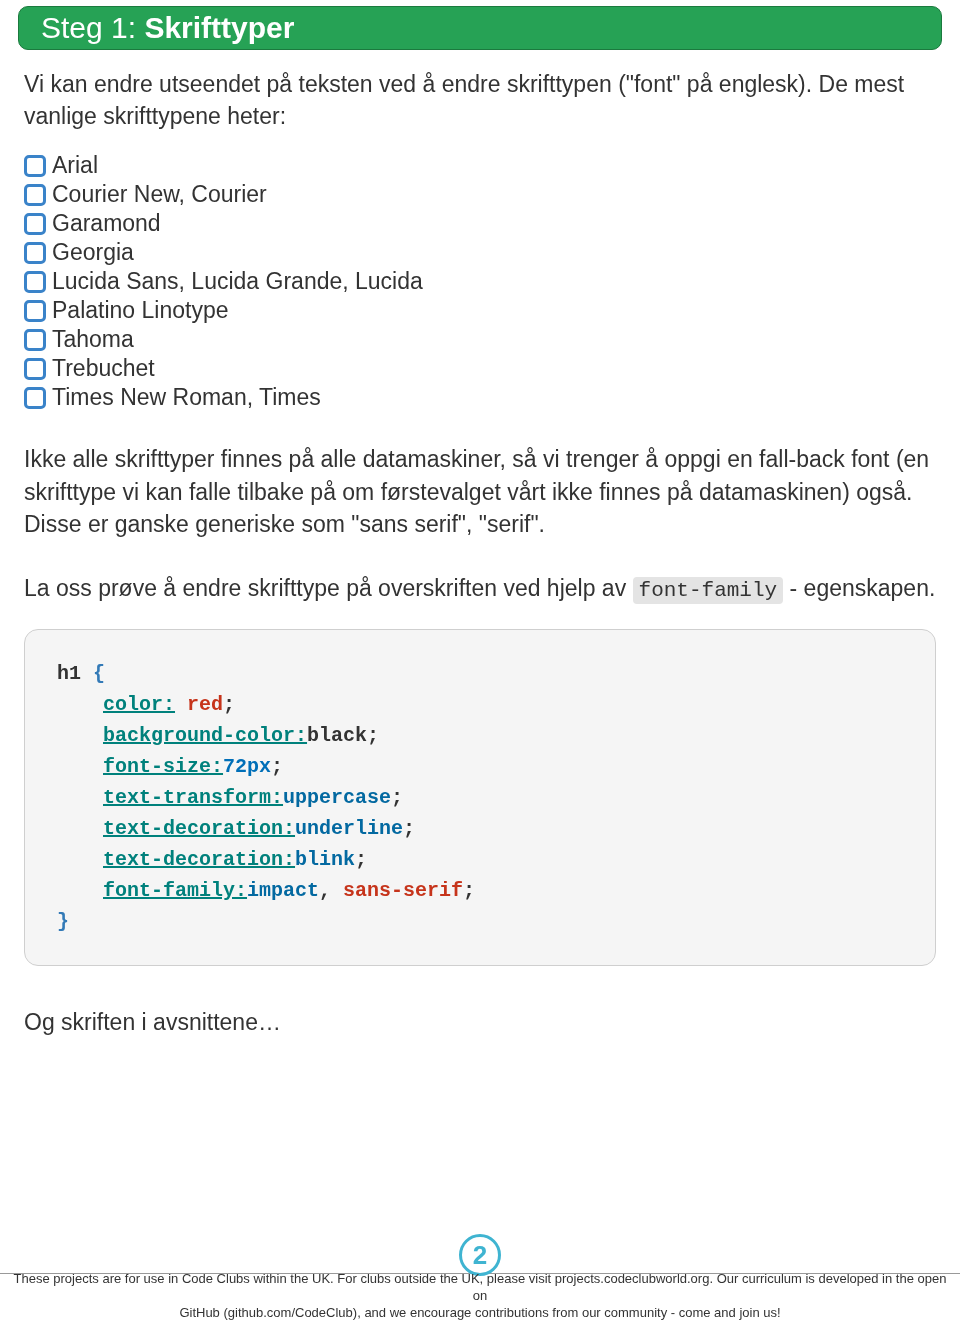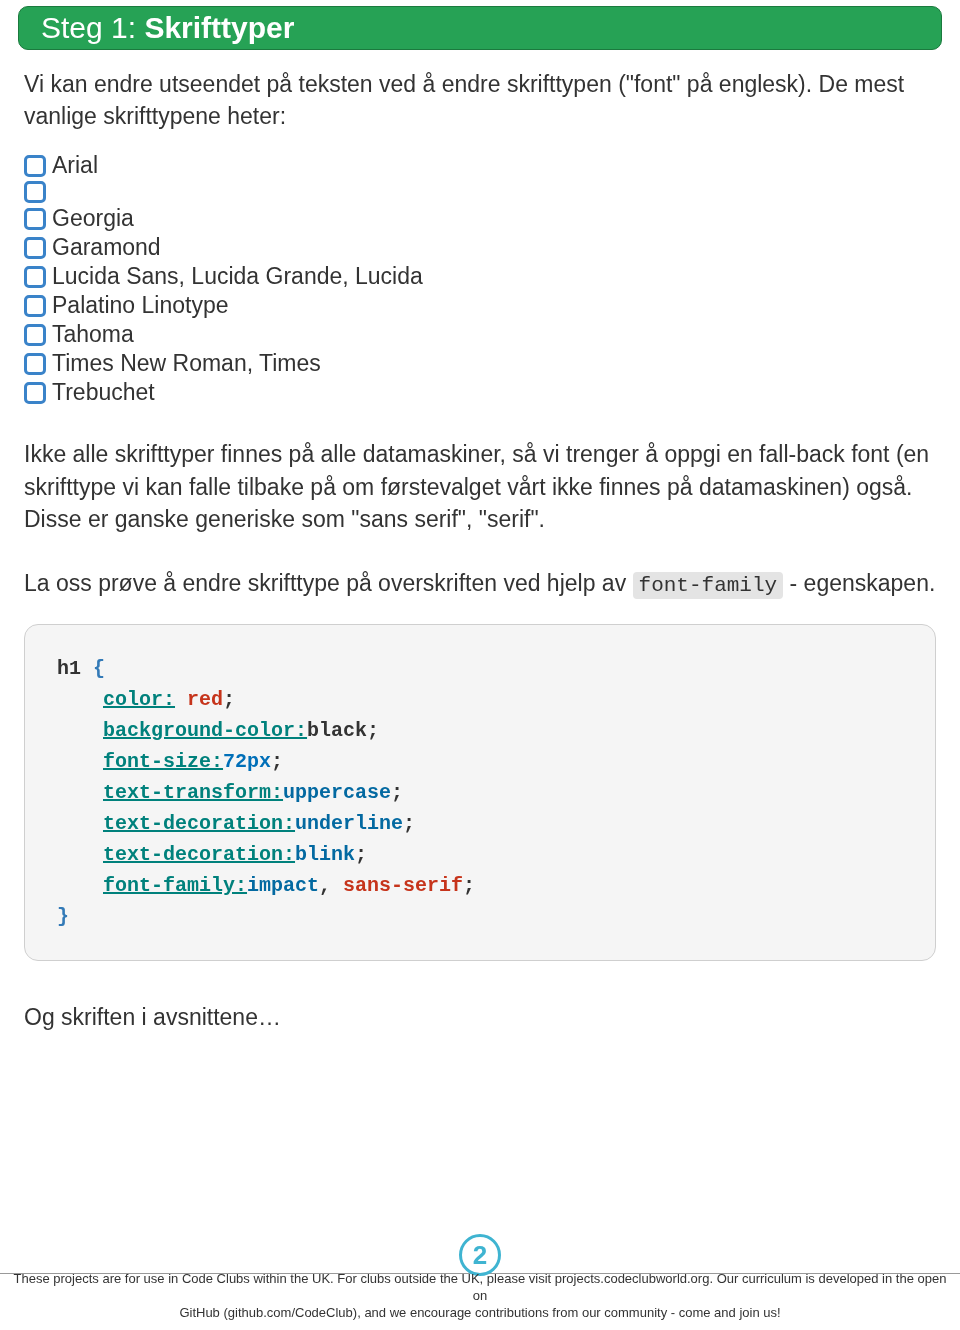--- a/index.html
+++ b/index.html
@@ -139,48 +139,49 @@
 
   <p class="intro">Vi kan endre utseendet på teksten ved å endre skrifttypen ("font" på englesk). De mest vanlige skrifttypene heter:</p>
 
   <ul class="checklist" id="font-list">
       <li>
         <span class="check-icon"></span>
         <span>Arial</span>
       </li>
       <li>
         <span class="check-icon"></span>
+        <span>Courier New, Courier</span>
+      </li>
+      <li>
+        <span class="check-icon"></span>
+        <span>Garamond</span>
       </li>
       <li>
         <span class="check-icon"></span>
         <span>Georgia</span>
       </li>
       <li>
         <span class="check-icon"></span>
-        <span>Garamond</span>
-      </li>
-      <li>
-        <span class="check-icon"></span>
         <span>Lucida Sans, Lucida Grande, Lucida</span>
       </li>
       <li>
         <span class="check-icon"></span>
         <span>Palatino Linotype</span>
       </li>
       <li>
         <span class="check-icon"></span>
         <span>Tahoma</span>
       </li>
       <li>
         <span class="check-icon"></span>
+        <span>Trebuchet</span>
+      </li>
+      <li>
+        <span class="check-icon"></span>
         <span>Times New Roman, Times</span>
-      </li>
-      <li>
-        <span class="check-icon"></span>
-        <span>Trebuchet</span>
       </li>
     </ul>
 
   <p class="para">Ikke alle skrifttyper finnes på alle datamaskiner, så vi trenger å oppgi en fall-back font (en skrifttype vi kan falle tilbake på om førstevalget vårt ikke finnes på datamaskinen) også. Disse er ganske generiske som "sans serif", "serif".</p>
 
   <p class="para">
     <span>La oss prøve å endre skrifttype på overskriften ved hjelp av </span><span class="inline-code">font-family</span><span> - egenskapen.</span>
   </p>
 
   <div class="code-block">

